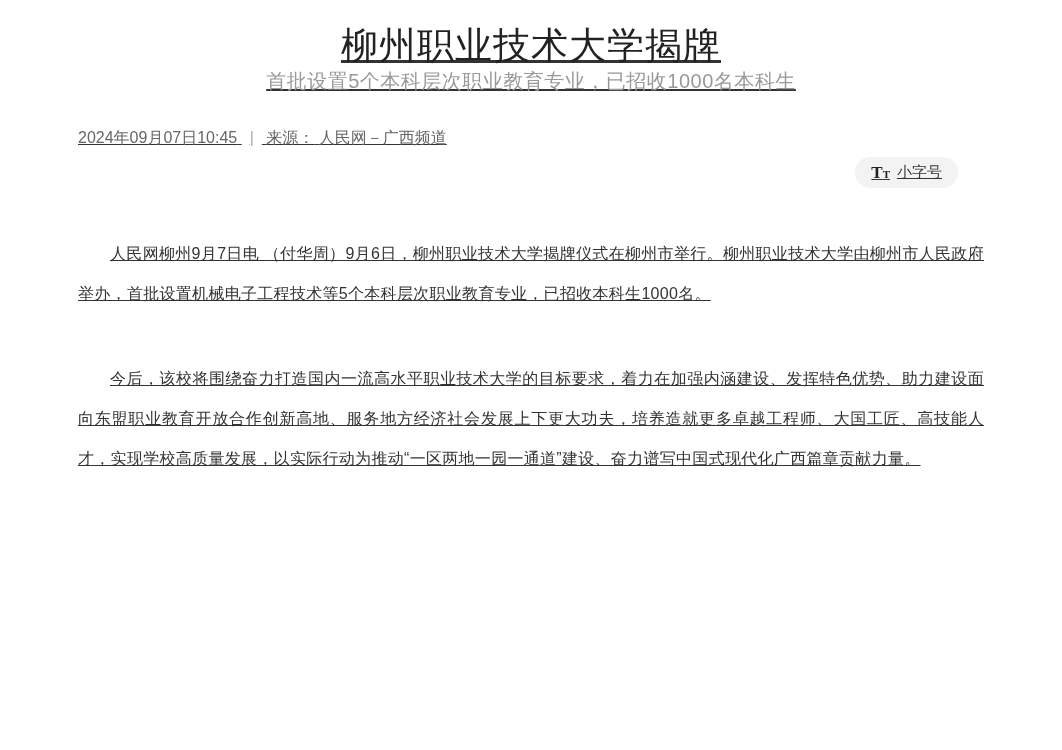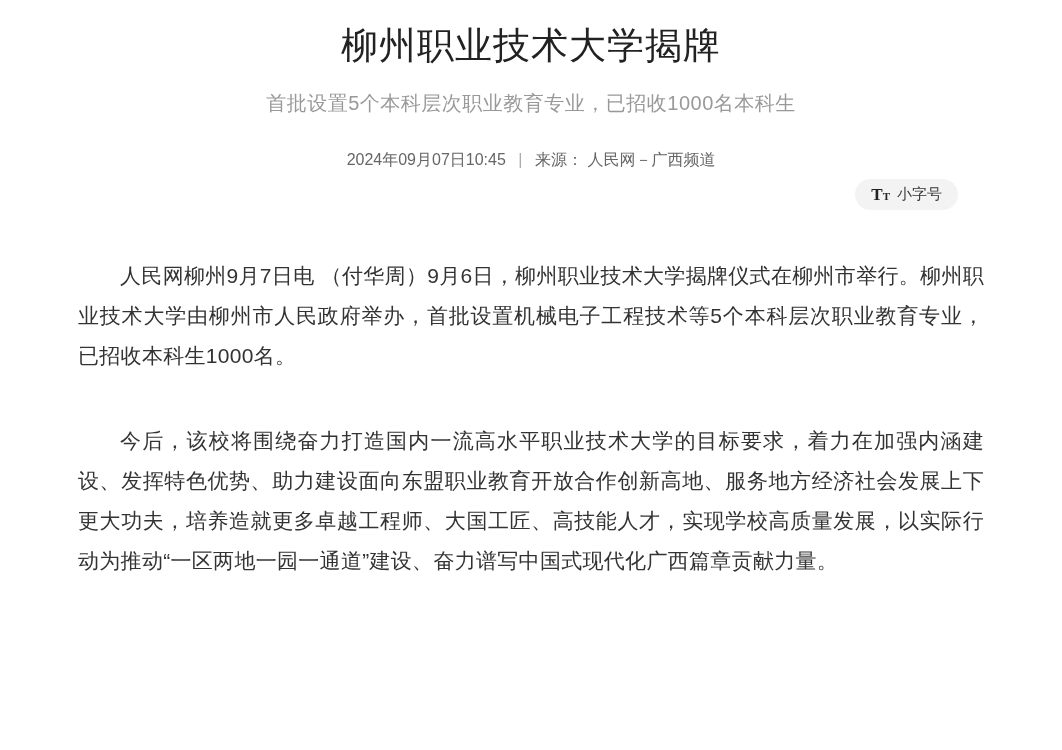--- a/index.html
+++ b/index.html
@@ -7,44 +7,43 @@
     background: #ffffff;
     font-family: "Liberation Sans", "DejaVu Sans", sans-serif;
     color: #333;
   }
   .page {
     width: 1062px;
     height: 750px;
     margin: 0 auto;
     background: #ffffff;
     overflow: hidden;
+    text-decoration: underline;
   }
   .content {
     width: 906px;
     margin: 0 auto;
     padding-top: 24px;
   }
   .article-title {
     text-align: center;
     font-size: 37px;
     font-weight: 500;
     color: #222222;
     letter-spacing: 1px;
     line-height: 1.2;
   }
   .article-subtitle {
     text-align: center;
     font-size: 20px;
     font-weight: 400;
     color: #999999;
-    margin-top: 22px;
     letter-spacing: 0.5px;
   }
   .meta-line {
-    text-align: center;
     font-size: 16px;
     color: #666666;
     margin-top: 33px;
   }
   .meta-line .sep {
     color: #aaaaaa;
     margin: 0 8px;
   }
   .meta-line a.source-link {
     color: #666666;
@@ -76,21 +75,21 @@
     font-family: "Liberation Serif", "DejaVu Serif", serif;
     color: #222;
     line-height: 1;
   }
   .tt-icon .t-big { font-size: 17px; font-weight: 600; }
   .tt-icon .t-small { font-size: 11px; font-weight: 600; }
   .article-body {
     margin-top: 46px;
   }
   .article-body p {
-    font-size: 21px;
+    font-size: 16px;
     line-height: 40px;
     color: #333333;
     text-indent: 2em;
     text-align: justify;
     margin-bottom: 45px;
     letter-spacing: 0.3px;
   }
 </style>
 </head>
 <body>

